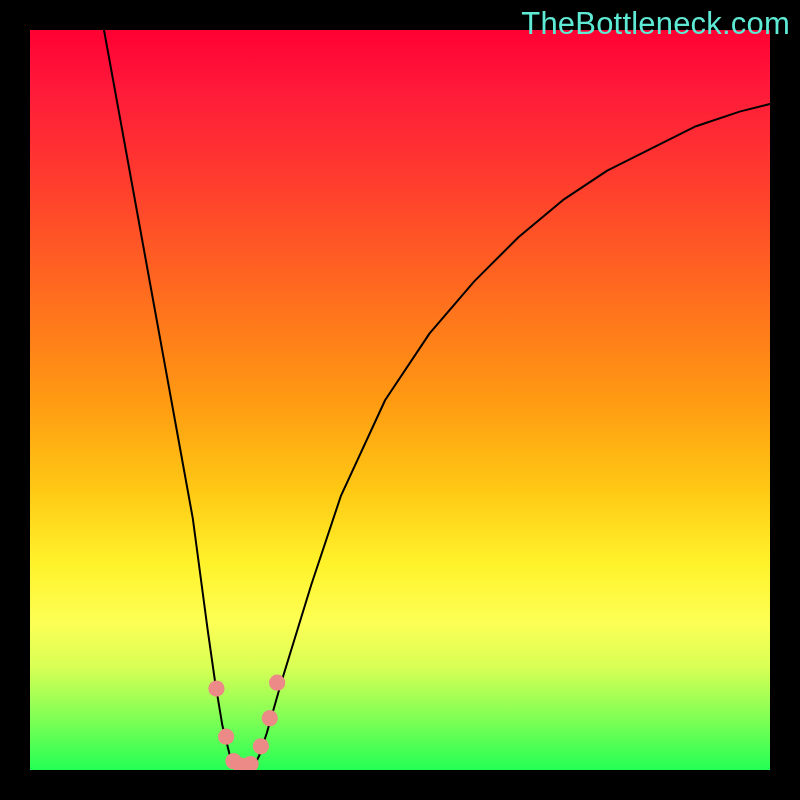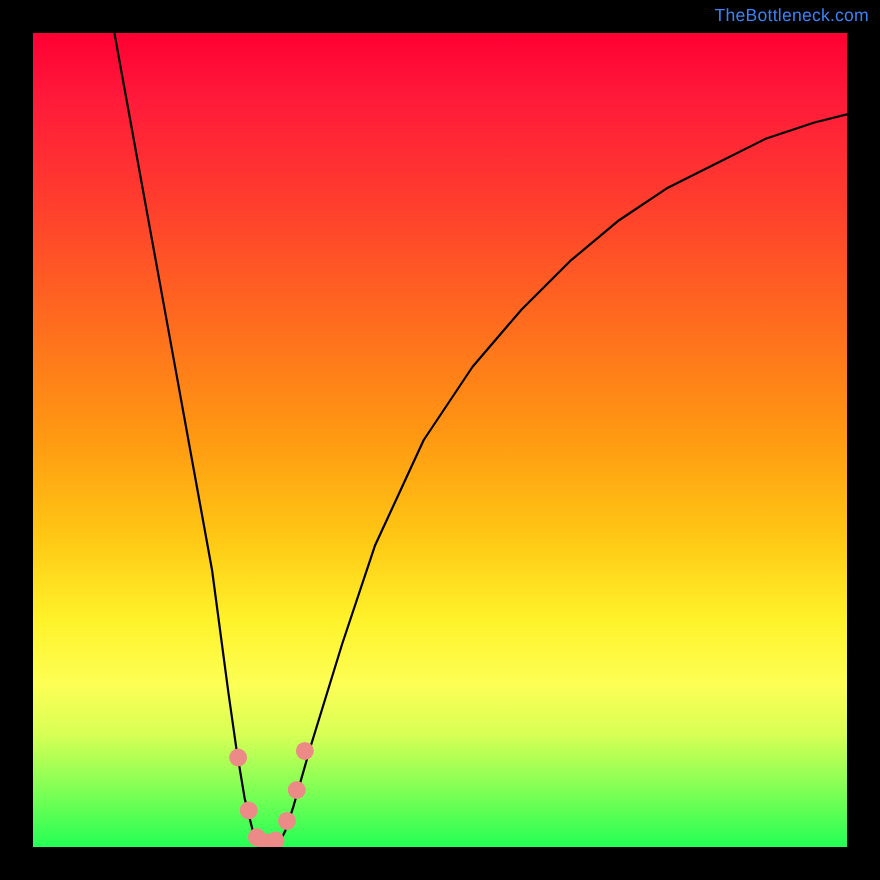--- a/index.html
+++ b/index.html
@@ -35,22 +35,22 @@
       #fdff55 80%,
       #d9ff55 86%,
       #8dff55 92%,
       #24ff55 100%
     );
   }
   .watermark {
     position: absolute;
     top: 6px;
     right: 10px;
-    color: #3b82f6;
-    font-size: 16px;
+    color: #5eead4;
+    font-size: 31px;
     font-weight: 400;
     letter-spacing: 0.2px;
     user-select: none;
   }
 </style>
 </head>
 <body>
 
 <div class="frame">
   <div class="plot-area">

